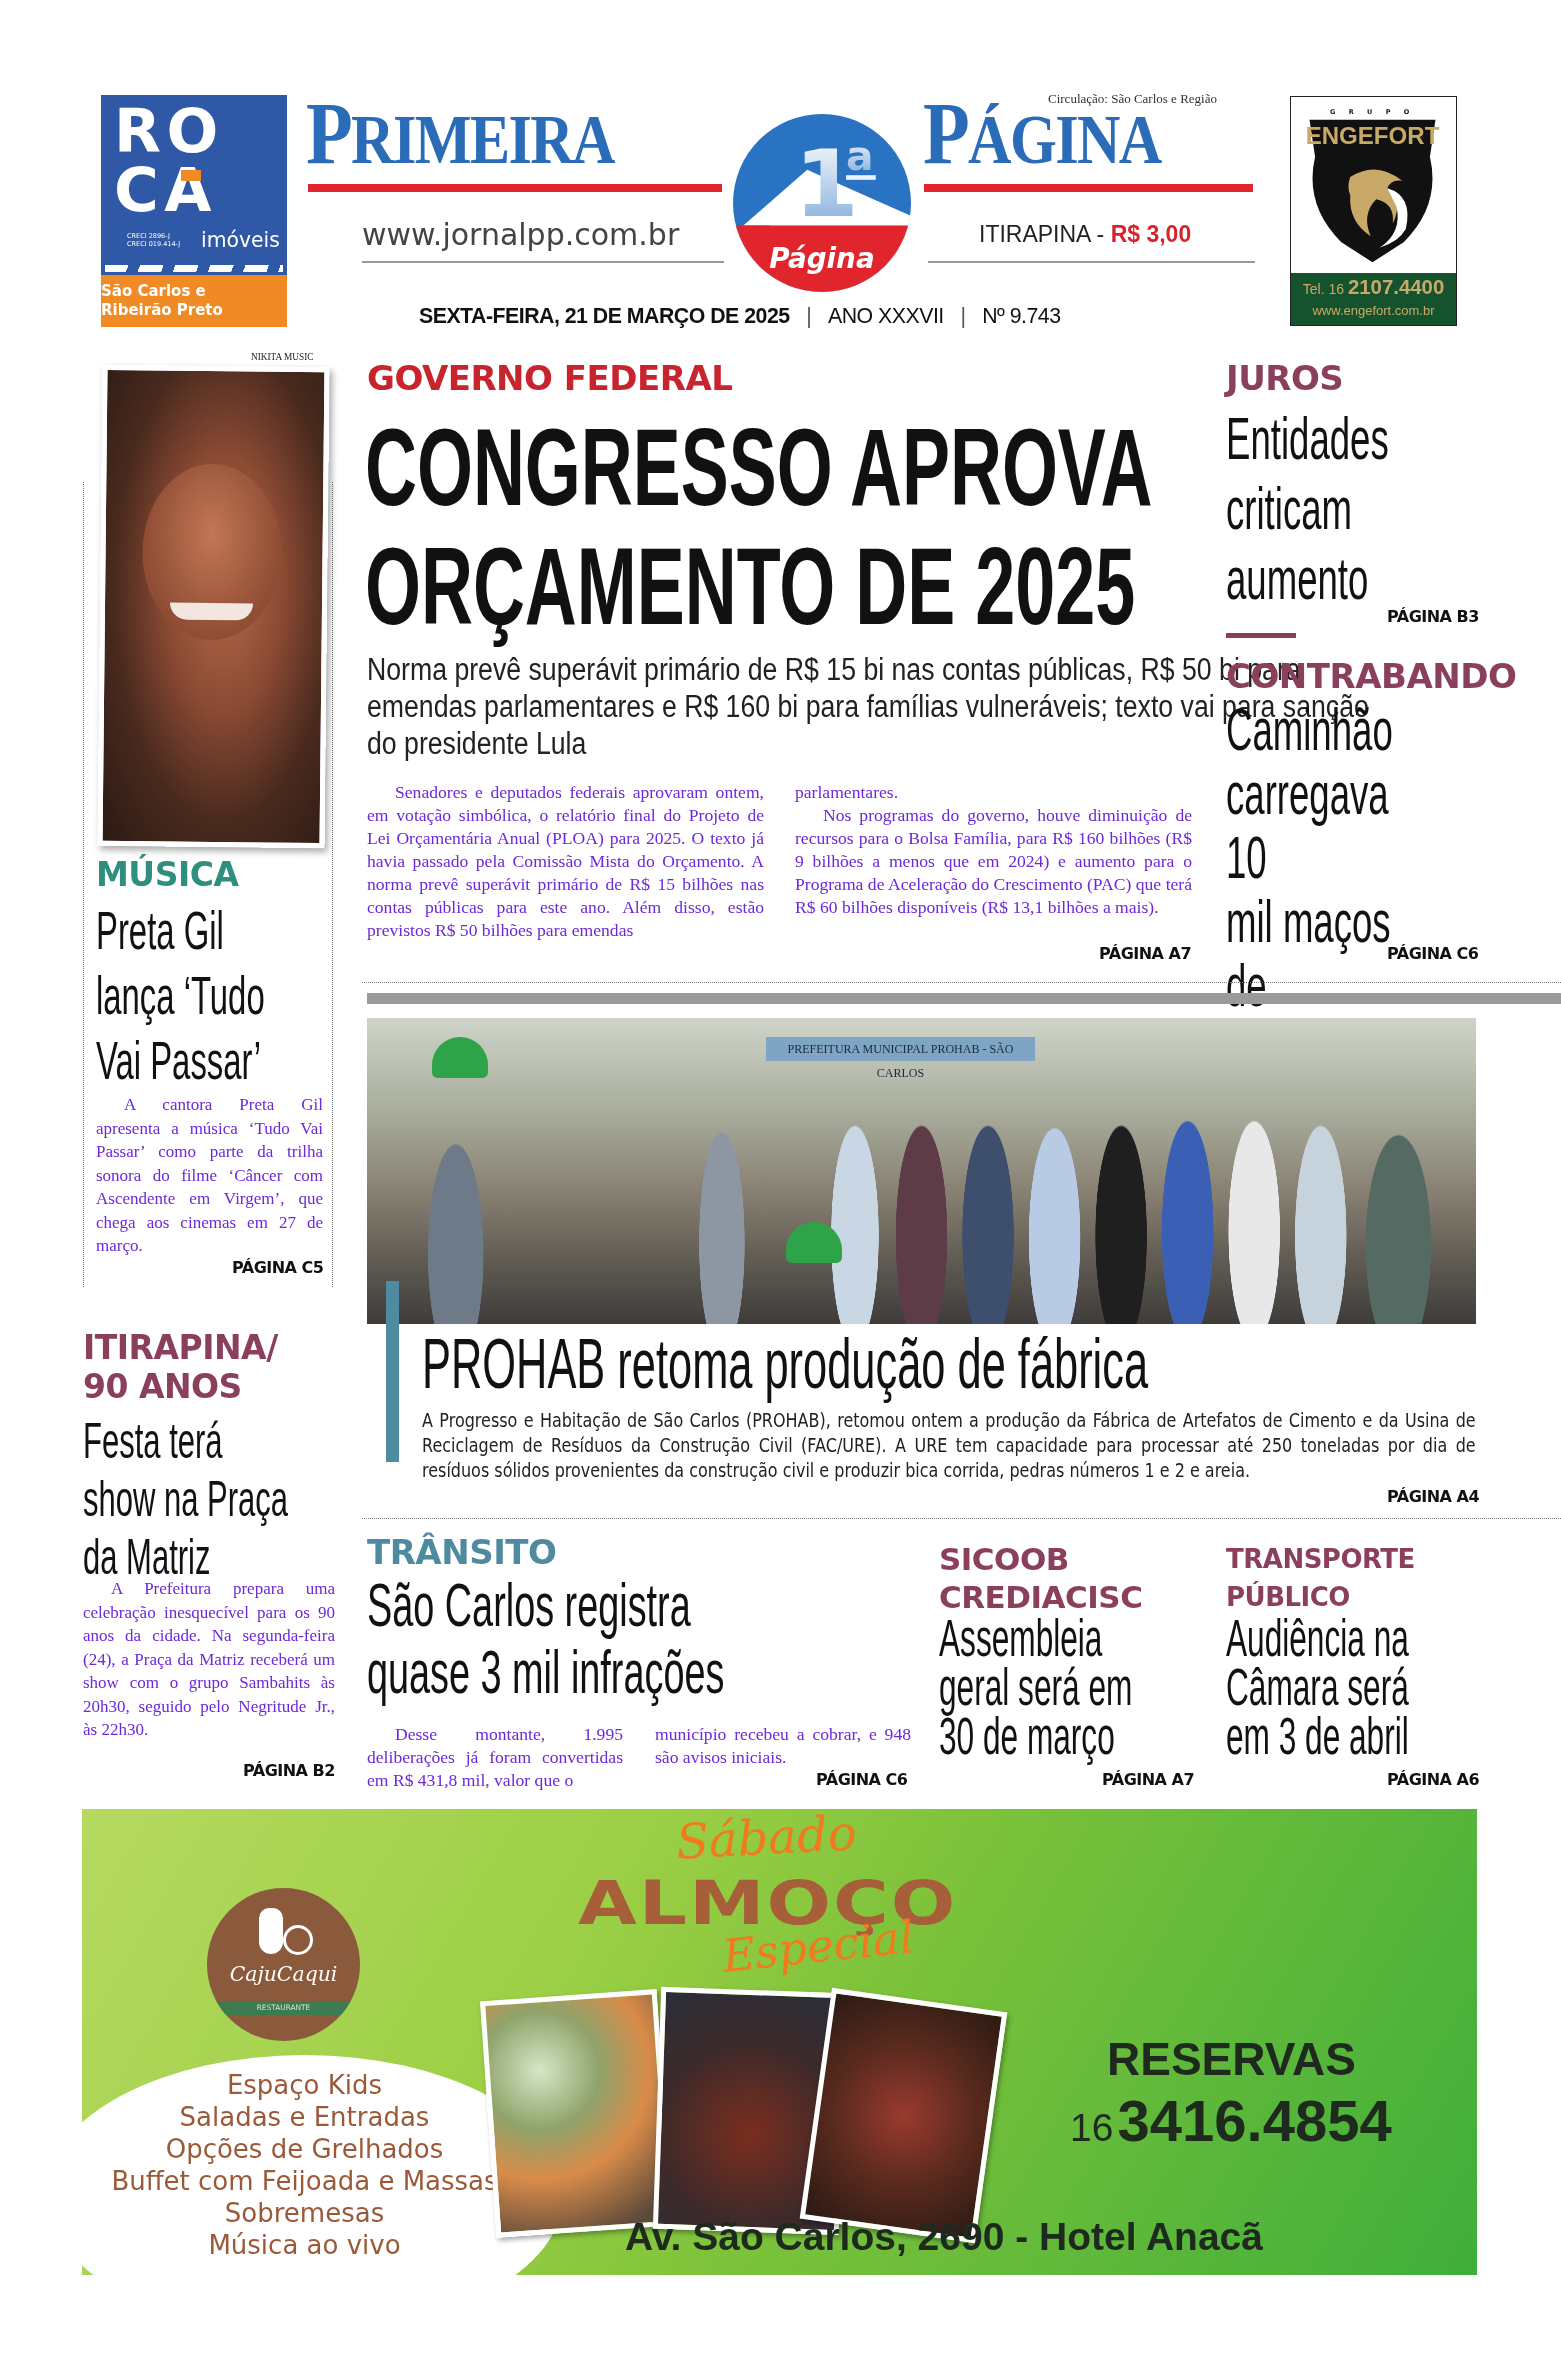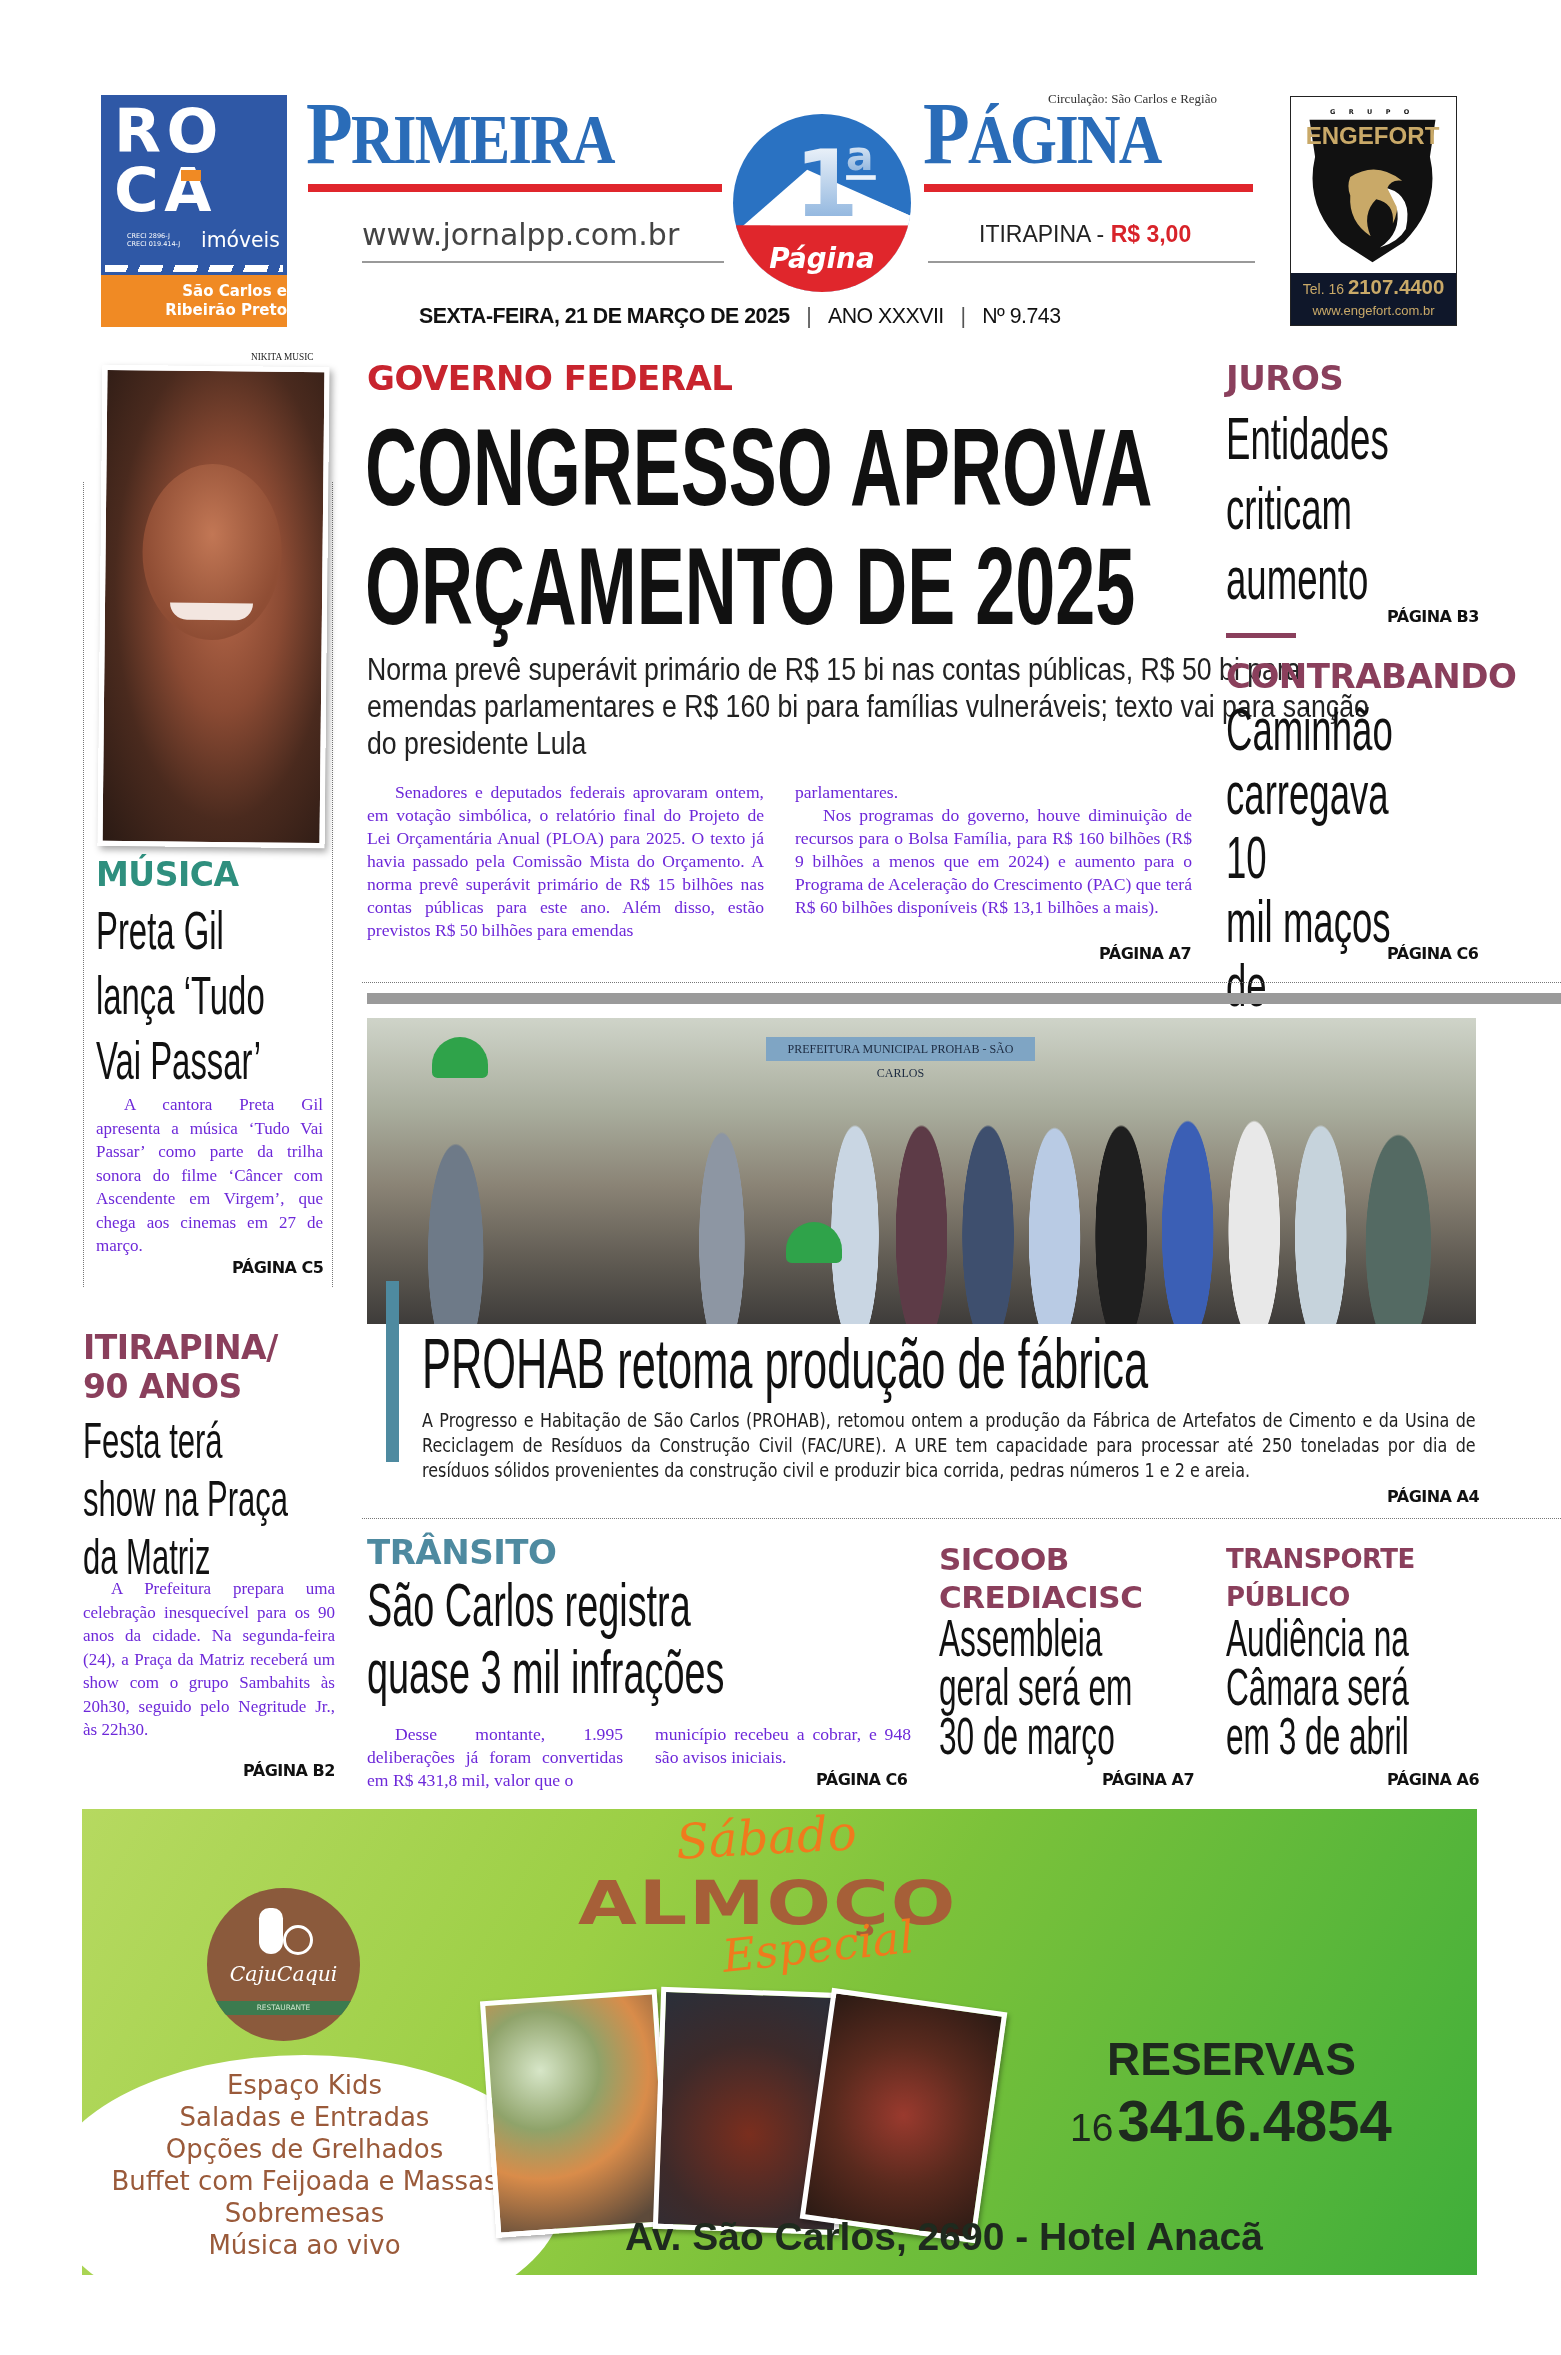--- a/index.html
+++ b/index.html
@@ -12,39 +12,39 @@
   .dotted-h { border-top: 1.9px dotted #777; height: 0; }
   .dotted-v { border-left: 1.9px dotted #777; width: 0; }
 
   
   .roca { left: 101px; top: 95px; width: 186px; height: 232px; background: #2f58a6; }
   .roca .letters { position: absolute; left: 13px; top: 5.6px; color: #fff; font-family: "DejaVu Sans", sans-serif; font-weight: bold; font-size: 61px; line-height: 59px; letter-spacing: 5.6px; }
   .roca .accent { position: absolute; left: 80px; top: 75px; width: 20.4px; height: 11px; background: #f08a24; }
   .roca .imoveis { position: absolute; left: 100px; top: 133px; color: #fff; font-size: 20.4px; font-family: "DejaVu Sans", sans-serif; }
   .roca .creci { position: absolute; left: 26px; top: 137px; color: #fff; font-size: 6.5px; line-height: 8.3px; font-family: "DejaVu Sans", sans-serif; }
   .roca .dash { position: absolute; top: 170px; left: 3.7px; right: 3.7px; height: 7.4px; background: repeating-linear-gradient(110deg, #fff 0 22px, #2f58a6 22px 33px); }
-  .roca .orange { position: absolute; left: 0; right: 0; bottom: 0; height: 52px; background: #f08a24; color: #fff; text-align: right; font-family: "DejaVu Sans", sans-serif; font-weight: bold; font-size: 15px; line-height: 18.6px; padding-top: 7.4px; box-sizing: border-box; }
+  .roca .orange { position: absolute; left: 0; right: 0; bottom: 0; height: 52px; background: #f08a24; color: #fff; text-align: left; font-family: "DejaVu Sans", sans-serif; font-weight: bold; font-size: 15px; line-height: 18.6px; padding-top: 7.4px; box-sizing: border-box; }
 
   .title-left { left: 306px; top: 82px; font-family: "Liberation Serif", serif; font-weight: bold; color: #2a6cb8; font-size: 89px; letter-spacing: -1.9px; transform: scaleX(0.86); transform-origin: left top; white-space: nowrap; }
   .title-right { left: 923px; top: 82px; font-family: "Liberation Serif", serif; font-weight: bold; color: #2a6cb8; font-size: 89px; letter-spacing: -1.9px; transform: scaleX(0.86); transform-origin: left top; white-space: nowrap; }
   .redline { height: 8.3px; background: #e0262c; }
   .grayline { height: 1.9px; background: #999; }
   .url { left: 362px; top: 217px; font-size: 30px; color: #444; font-family: "DejaVu Sans", sans-serif; letter-spacing: 0px; }
   .circulacao { left: 1048px; top: 91px; font-family: "Liberation Serif", serif; font-size: 13px; color: #333; }
   .exemplar { left: 979px; top: 221px; font-size: 23px; color: #222; font-family: "Liberation Sans", sans-serif; }
   .exemplar b { color: #d8232a; }
 
   .badge { left: 733px; top: 114px; width: 178px; height: 178px; }
   .dateline { left: 419px; top: 304px; font-size: 21.3px; font-weight: bold; color: #111; font-family: "Liberation Sans", sans-serif; white-space: nowrap; letter-spacing: -0.5px; }
   .dateline .sep { font-weight: normal; color: #555; margin: 0 16.7px; }
   .dateline .norm { font-weight: normal; }
 
   .engefort { left: 1290px; top: 96px; width: 167px; height: 230px; background: #fff; border: 1.9px solid #222; box-sizing: border-box; }
   .engefort .shield { position: absolute; left: 11px; top: 5.6px; width: 141px; height: 163px; }
-  .engefort .tel { position: absolute; left: 0; right: 0; bottom: 0; height: 52px; background: #0f172a; color: #c9a968; text-align: center; font-family: "Liberation Sans", sans-serif; }
+  .engefort .tel { position: absolute; left: 0; right: 0; bottom: 0; height: 52px; background: #14532d; color: #c9a968; text-align: center; font-family: "Liberation Sans", sans-serif; }
   .engefort .tel .num { font-size: 20.4px; font-weight: bold; line-height: 28px; }
   .engefort .tel .num span { font-size: 14px; font-weight: normal; }
   .engefort .tel .web { font-size: 13px; line-height: 16.7px; }
 
   
   .photo-preta { left: 100px; top: 366px; width: 217px; height: 471px; background: radial-gradient(ellipse at 55% 45%, #b8694a 0%, #8a4a33 35%, #4a2a1e 65%, #2a1a14 100%); border: 5.6px solid #fff; box-shadow: 2.8px 3.7px 7.4px rgba(0,0,0,0.35); transform: rotate(0.6deg); }
   .photo-prohab { left: 367px; top: 1018px; width: 1109px; height: 306px; background: linear-gradient(180deg, #cfd4c9 0%, #a9ad9d 30%, #8a8375 55%, #5f5a52 80%, #3e3c3a 100%); overflow: hidden; }
   .photo-prohab .sign { position: absolute; left: 399px; top: 18.6px; width: 269px; height: 24px; background: #7fa5c4; color: #1c2a40; font-family: "Liberation Serif", serif; font-size: 12px; line-height: 24px; text-align: center; }
   .photo-prohab .people { position: absolute; left: 0; right: 0; bottom: 0; height: 232px; background:
       radial-gradient(ellipse 28px 111px at 8% 70%, #6e7a88 0 98%, transparent 100%),

